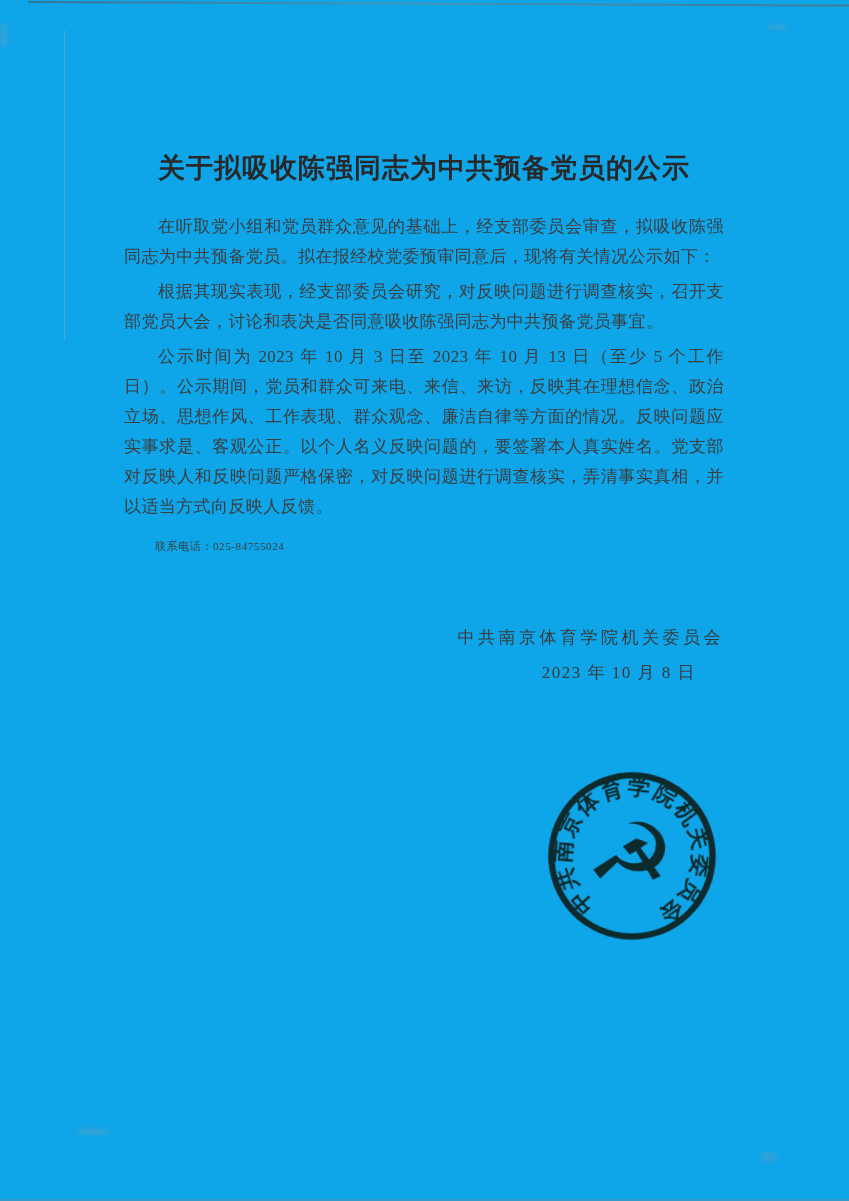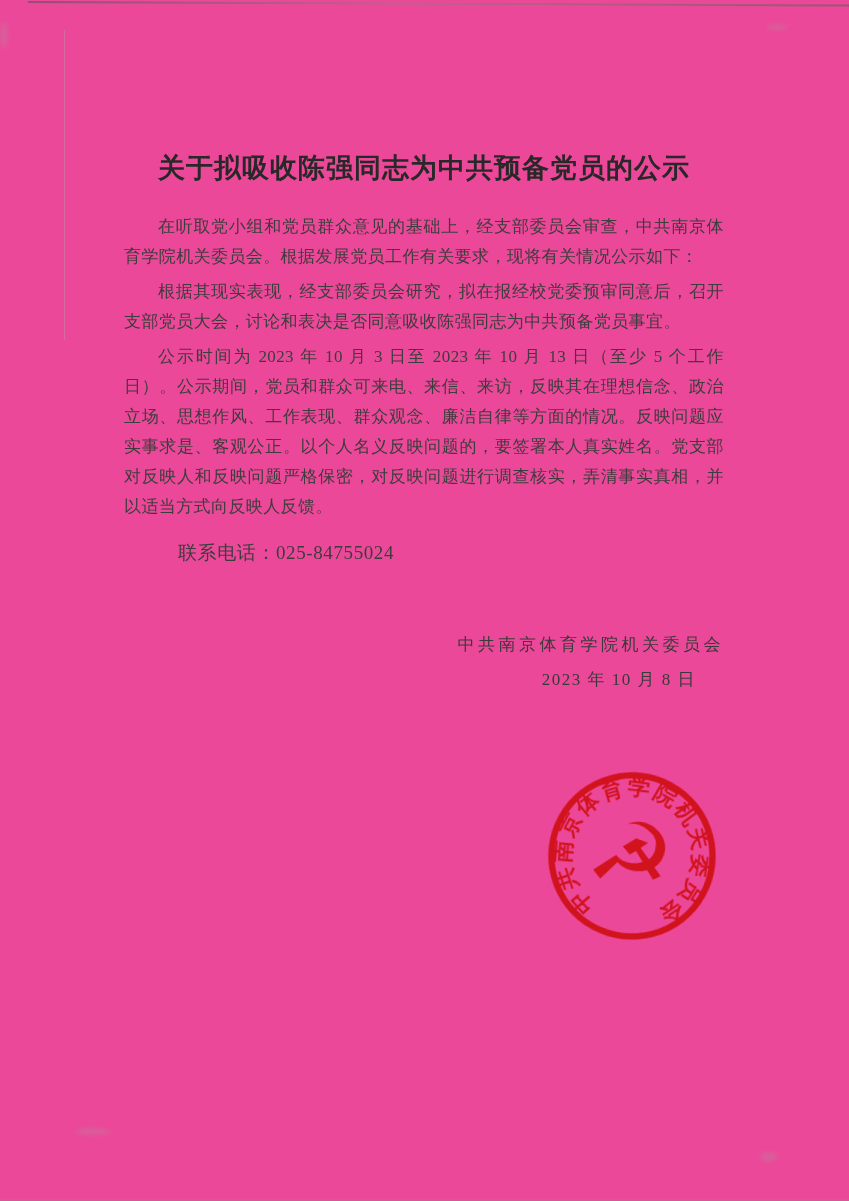--- a/index.html
+++ b/index.html
@@ -1,21 +1,21 @@
 <!DOCTYPE html>
 <html><head>
 <meta charset="utf-8">
 <style>
   html, body { margin: 0; padding: 0; background: #e8e8e8; }
   .page {
     position: relative;
     width: 849px;
     height: 1201px;
     margin: 0 auto;
-    background: #ec4899;
+    background: #0ea5e9;
     overflow: hidden;
     font-family: "Liberation Serif", "DejaVu Serif", serif;
     color: #3d3d3d;
   }
   .content {
     position: absolute;
     left: 124px;
     top: 150px;
     width: 600px;
   }
@@ -30,22 +30,22 @@
   }
   .para {
     margin: 0 0 5px 0;
     font-size: 17px;
     line-height: 30px;
     text-align: justify;
     text-indent: 2em;
     letter-spacing: 0.4px;
   }
   .contact {
-    margin: 16px;
-    font-size: 19px;
+    margin: 9px;
+    font-size: 11px;
     line-height: 30px;
     text-indent: 2em;
     letter-spacing: 0.6px;
   }
   .signature-block { margin-top: 62px; }
   .sig-org {
     text-align: right;
     font-size: 17px;
     line-height: 30px;
     letter-spacing: 3.5px;
@@ -103,22 +103,22 @@
   <div class="artifact fold-left"></div>
   <div class="artifact smudge smudge-1"></div>
   <div class="artifact smudge smudge-2"></div>
   <div class="artifact smudge smudge-3"></div>
   <div class="artifact smudge smudge-4"></div>
 
   <div class="content">
     <h1 class="title">关于拟吸收陈强同志为中共预备党员的公示</h1>
 
     <div class="body-text">
-      <p class="para">在听取党小组和党员群众意见的基础上，经支部委员会审查，中共南京体育学院机关委员会。根据发展党员工作有关要求，现将有关情况公示如下：</p>
-      <p class="para">根据其现实表现，经支部委员会研究，拟在报经校党委预审同意后，召开支部党员大会，讨论和表决是否同意吸收陈强同志为中共预备党员事宜。</p>
+      <p class="para">在听取党小组和党员群众意见的基础上，经支部委员会审查，拟吸收陈强同志为中共预备党员。拟在报经校党委预审同意后，现将有关情况公示如下：</p>
+      <p class="para">根据其现实表现，经支部委员会研究，对反映问题进行调查核实，召开支部党员大会，讨论和表决是否同意吸收陈强同志为中共预备党员事宜。</p>
       <p class="para">公示时间为 2023 年 10 月 3 日至 2023 年 10 月 13 日（至少 5 个工作日）。公示期间，党员和群众可来电、来信、来访，反映其在理想信念、政治立场、思想作风、工作表现、群众观念、廉洁自律等方面的情况。反映问题应实事求是、客观公正。以个人名义反映问题的，要签署本人真实姓名。党支部对反映人和反映问题严格保密，对反映问题进行调查核实，弄清事实真相，并以适当方式向反映人反馈。</p>
       <p class="contact">联系电话：025-84755024</p>
     </div>
 
     <div class="signature-block">
       <div class="sig-org">中共南京体育学院机关委员会</div>
       <div class="sig-date">2023 年 10 月 8 日</div>
     </div>
   </div>
 

